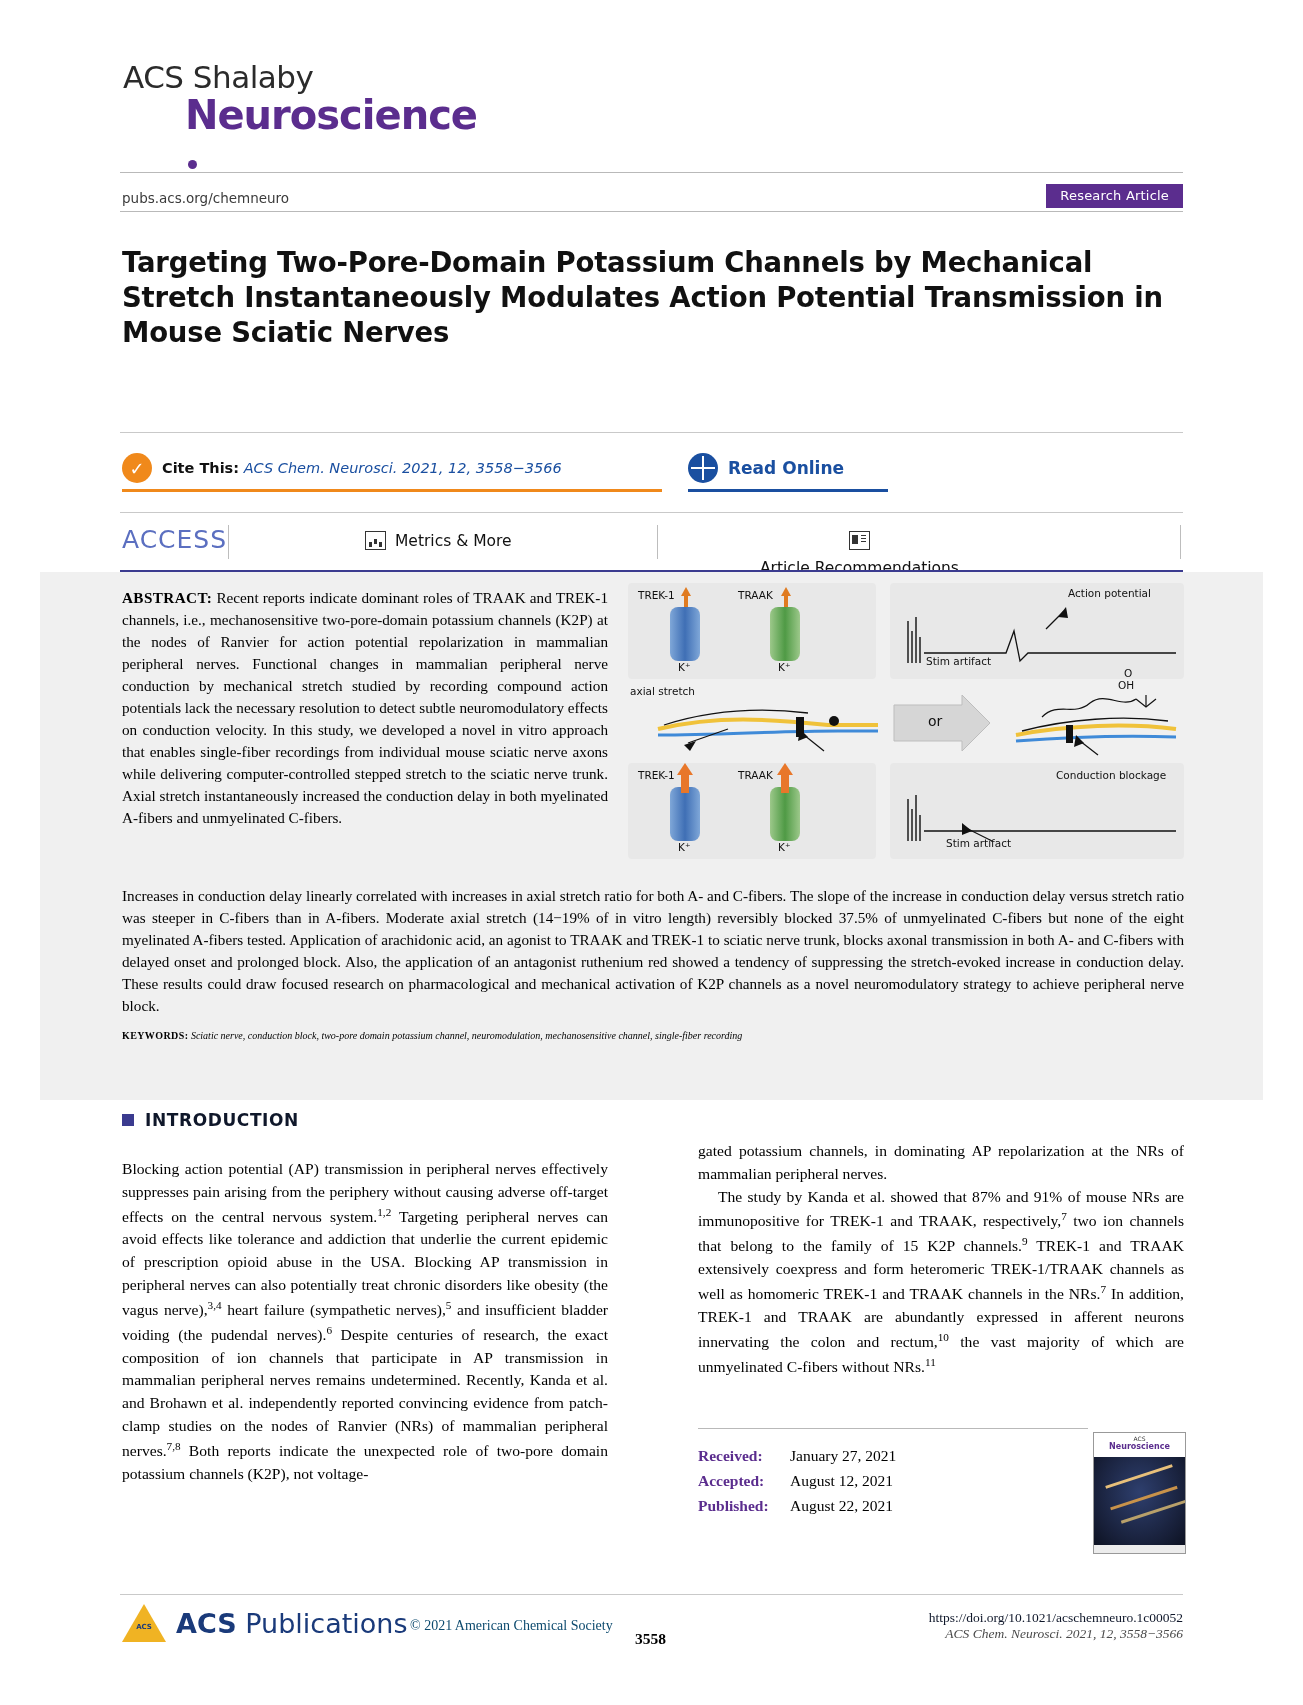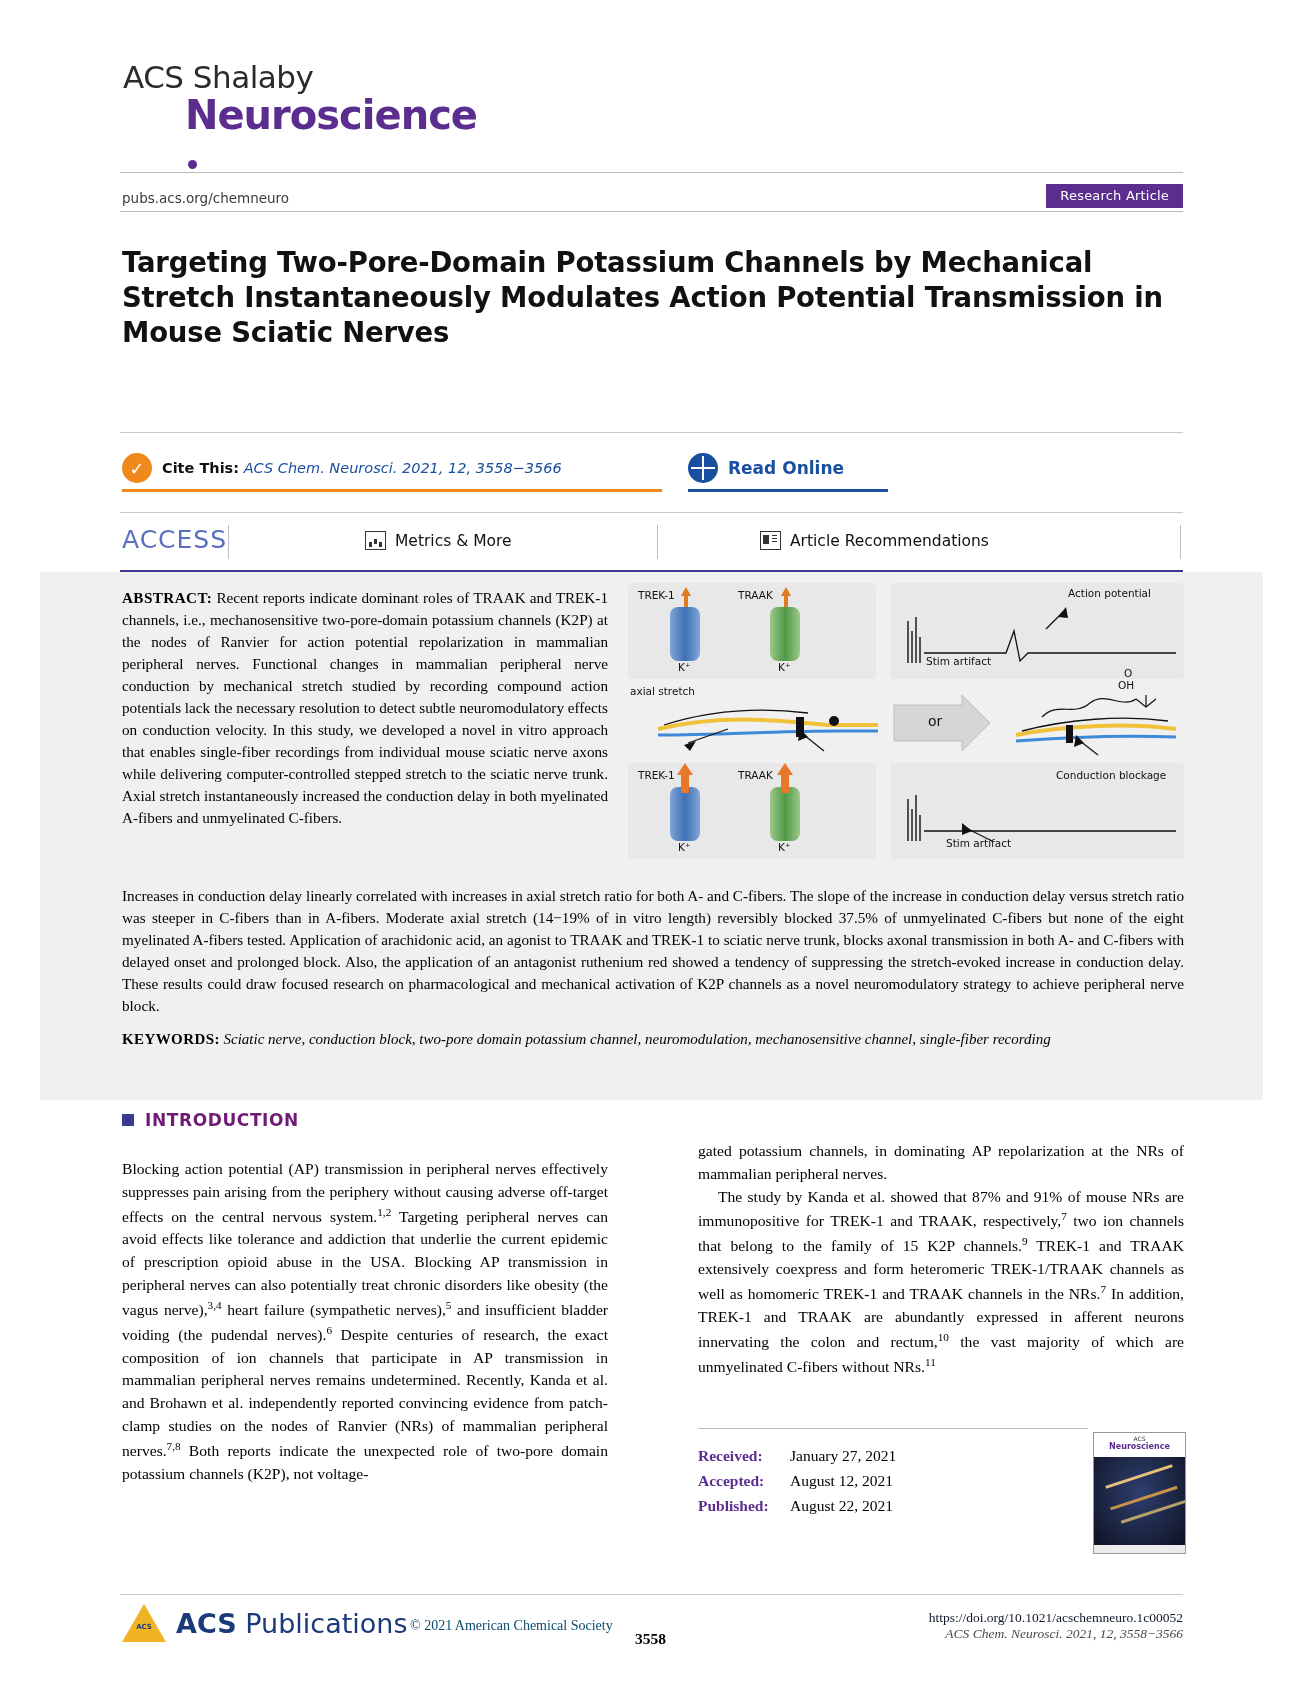--- a/index.html
+++ b/index.html
@@ -303,21 +303,21 @@
     font-size: 15.2px;
     line-height: 1.45;
     text-align: justify;
   }
   .keywords {
     position: absolute;
     left: 122px;
     top: 1029px;
     width: 1062px;
     font-family: "Liberation Serif", serif;
-    font-size: 15px;
+    font-size: 10px;
     line-height: 1.45;
     font-style: italic;
   }
   .keywords b {
     font-style: normal;
     font-weight: 700;
     letter-spacing: 0.4px;
   }
 
   
@@ -347,21 +347,21 @@
   }
   .chan.blue { background: linear-gradient(90deg,#7fa7d8,#3f6fb5,#7fa7d8); }
   .chan.green { background: linear-gradient(90deg,#9cc88a,#4f9a45,#9cc88a); }
 
   
   .sec-head {
     position: absolute;
     font-family: "DejaVu Sans", sans-serif;
     font-size: 17px;
     font-weight: 700;
-    color: #701a75;
+    color: #0f172a;
     letter-spacing: 0.6px;
     display: flex;
     align-items: center;
     gap: 11px;
   }
   .sec-sq {
     width: 12px; height: 12px;
     background: #3b3b8f;
     display: inline-block;
   }
@@ -554,21 +554,21 @@
 
   <div class="access-rule-top"></div>
   <div class="access-bar">
     <div class="access-label">ACCESS</div>
     <div class="vsep" style="left:108px;"></div>
     <div class="access-item" style="left:245px;">
       <span class="ico-box ico-bars"></span>
       <span>Metrics &amp; More</span>
     </div>
     <div class="vsep" style="left:537px;"></div>
-    <div class="access-item" style="left:640px;">
+    <div class="access-item" style="left:640px;flex-direction:column;">
       <span class="ico-box ico-rec"></span>
       <span>Article Recommendations</span>
     </div>
     <div class="vsep" style="left:1060px;"></div>
   </div>
   <div class="access-rule-bot"></div>
 
   <div class="abstract-bg"></div>
 
   <div class="abstract-col">

